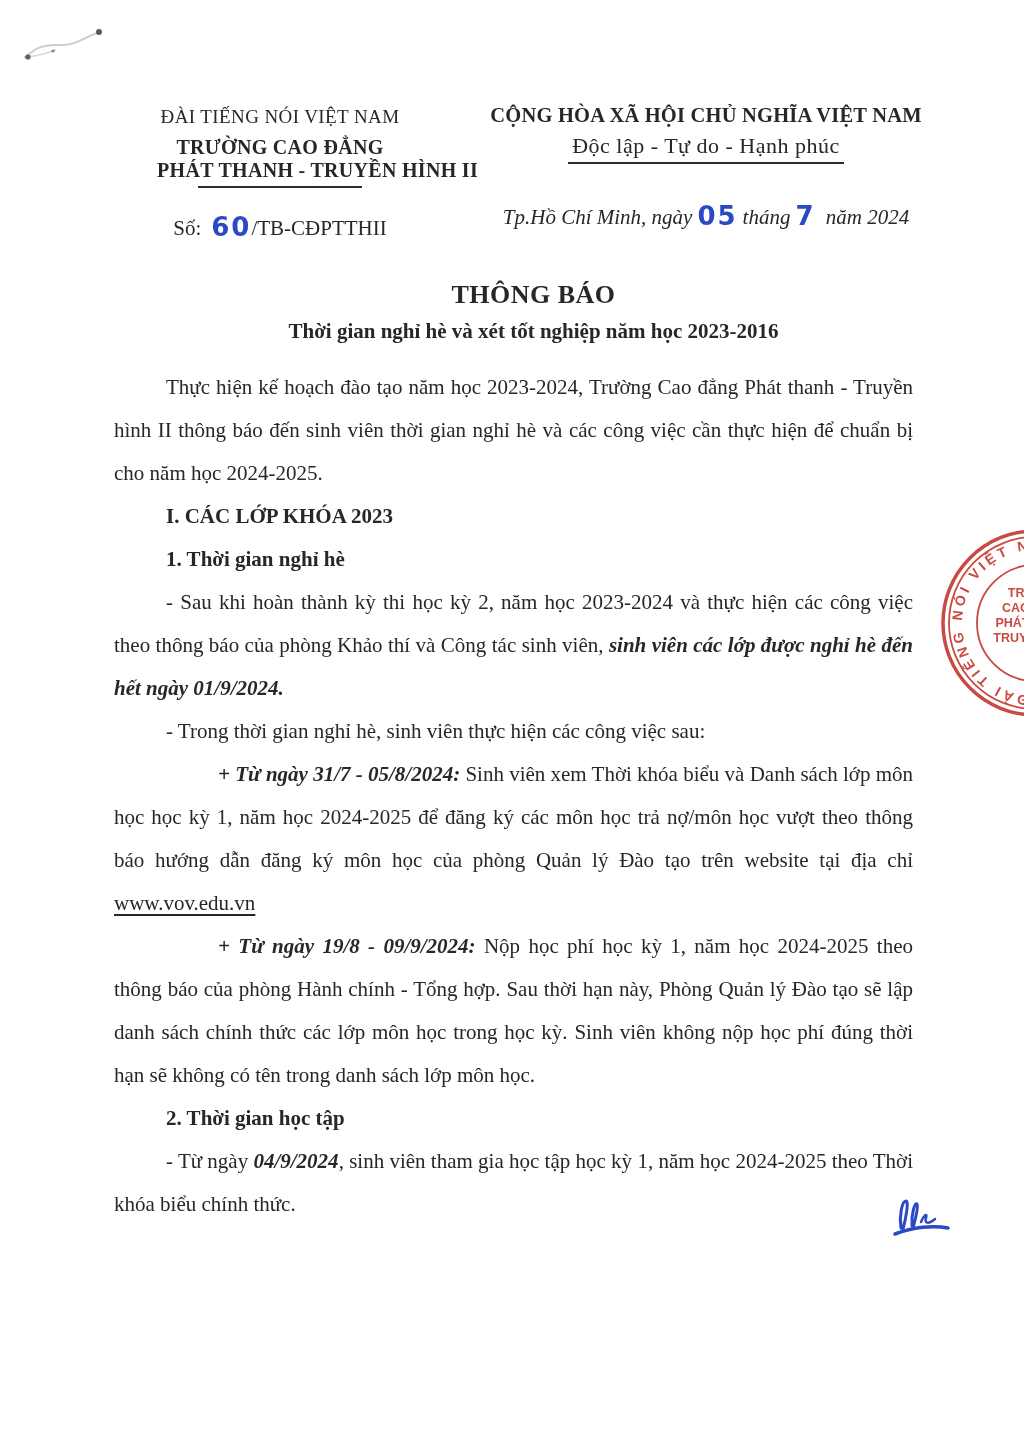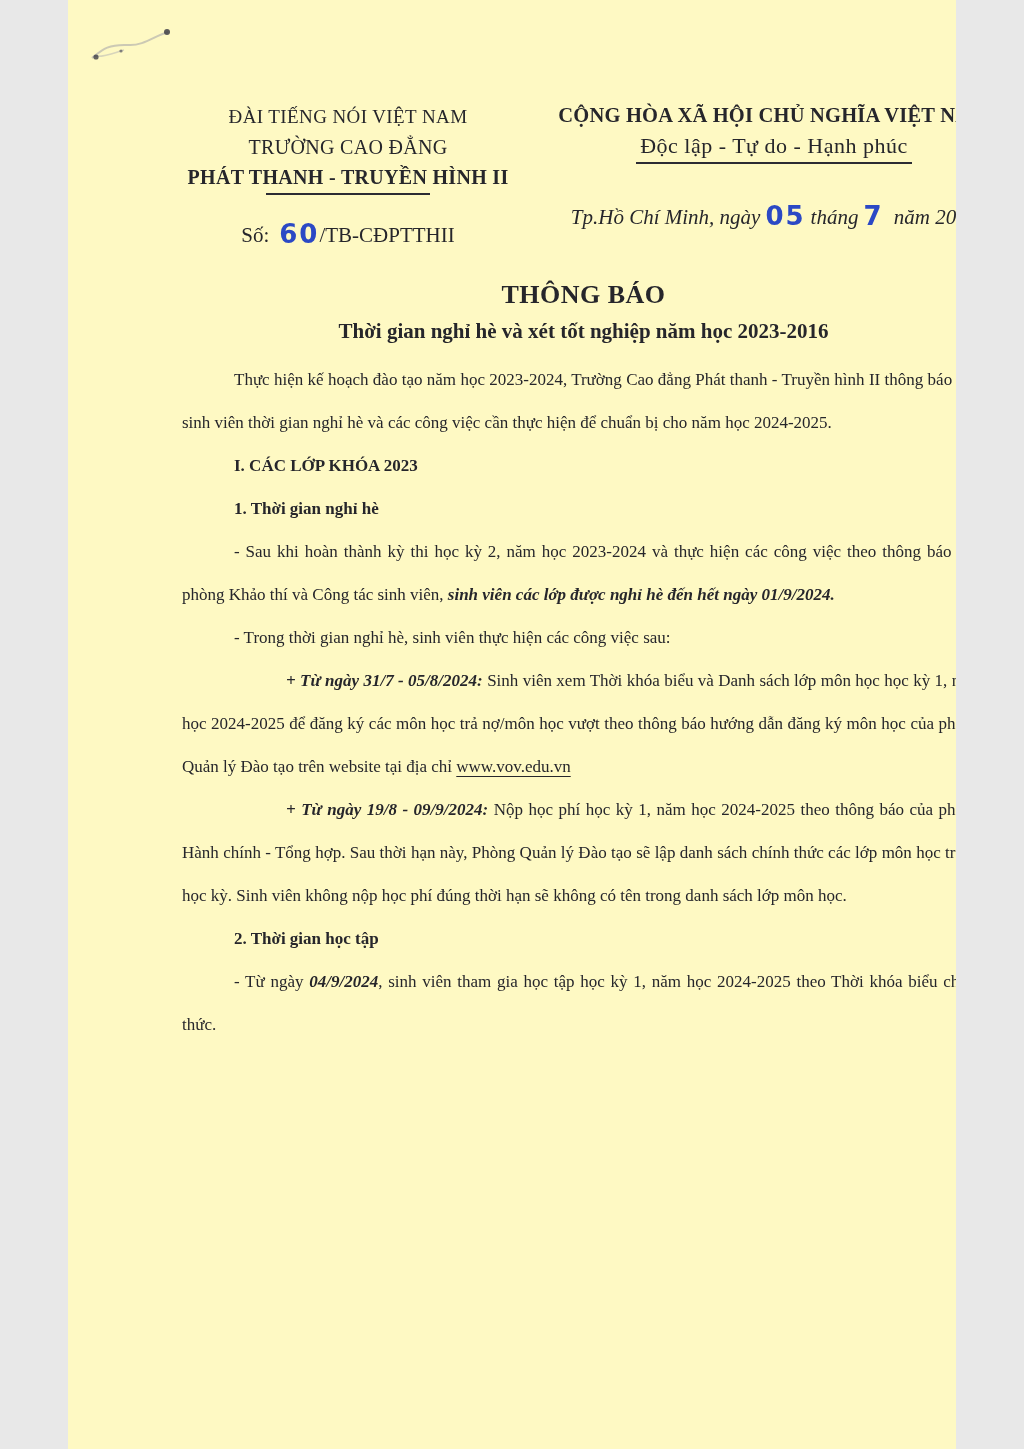--- a/index.html
+++ b/index.html
@@ -1,52 +1,52 @@
 <!DOCTYPE html>
 <html><head>
 <meta charset="utf-8">
 <style>
   * { margin:0; padding:0; box-sizing:border-box; }
   html,body { background:#e8e8e8; }
   .page {
-    position:relative; width:888px; height:1449px;
-    background:#fef9c3; overflow:hidden;
+    position:relative; width:1024px; height:1449px;
+    background:#ffffff; overflow:hidden;
     font-family:"Liberation Serif", serif; color:#26262b;
     margin:0 auto;
   }
   
   .header-left { position:absolute; left:82px; top:106px; width:396px; text-align:center; }
   .hl1 { font-size:19px; letter-spacing:.4px; }
-  .hl2 { font-size:20px; font-weight:normal; margin-top:8px; letter-spacing:.3px; }
-  .hl3 { font-size:20px; font-weight:bold; margin-top:7px; letter-spacing:.3px; }
+  .hl2 { font-size:20px; font-weight:bold; margin-top:8px; letter-spacing:.3px; }
+  .hl3 { font-size:20px; font-weight:bold; letter-spacing:.3px;text-align:right; }
   .hl-underline { width:164px; border-bottom:2.5px solid #2c2c33; margin:4px auto 0; }
   .so-line { margin-top:23px; font-size:21px; white-space:nowrap; }
 
   .header-right { position:absolute; left:472px; top:104px; width:468px; text-align:center; }
   .hr1 { font-size:20.5px; font-weight:bold; letter-spacing:.2px; }
   .hr2 { font-size:22px; font-weight:normal; margin-top:6px; letter-spacing:.5px; }
   .hr-underline { width:276px; border-bottom:2.5px solid #2c2c33; margin:3px auto 0; }
   .date-line { margin-top:36px; font-size:21px; font-style:italic; white-space:nowrap; }
 
   .handwritten {
     font-family:"DejaVu Sans", sans-serif; font-style:normal; font-weight:bold;
     color:#2b49c5; font-size:26px; letter-spacing:2px;
     margin:0 5px; position:relative; top:1px;
   }
   .so-line .handwritten { margin:0 0 0 10px; }
 
   
-  .title-block { position:absolute; left:118px; top:280px; width:795px; text-align:center; }
+  .title-block { position:absolute; left:136px; top:280px; width:795px; text-align:center; }
   .title-main { font-size:26px; font-weight:bold; letter-spacing:.5px; }
   .title-sub  { font-size:21px; font-weight:bold; margin-top:9px; }
 
   
   .body-text {
-    position:absolute; left:114px; top:358px; width:799px;
-    font-size:17px; line-height:43px; text-align:justify;
+    position:absolute; left:114px; top:366px; width:799px;
+    font-size:21px; line-height:43px; text-align:justify;
   }
   .body-text p { margin:0; }
   .indent1 { text-indent:52px; }
   .indent2 { text-indent:104px; }
   .heading { font-weight:bold; text-indent:52px; text-align:left; }
   .bi { font-weight:bold; font-style:italic; }
   .link { text-decoration:underline; text-underline-offset:4px; cursor:pointer; }
 
   
   .pencil-mark { position:absolute; left:10px; top:6px; }

